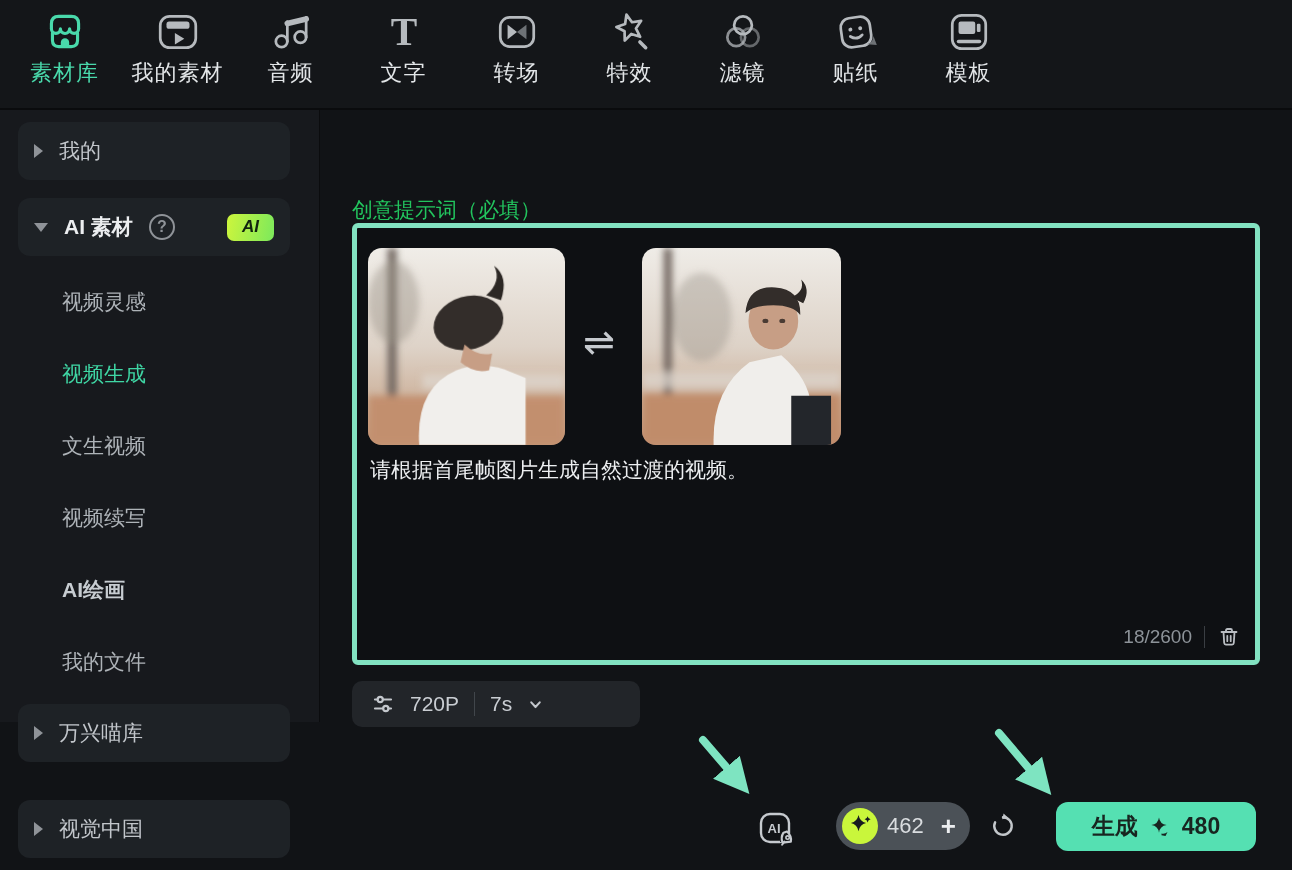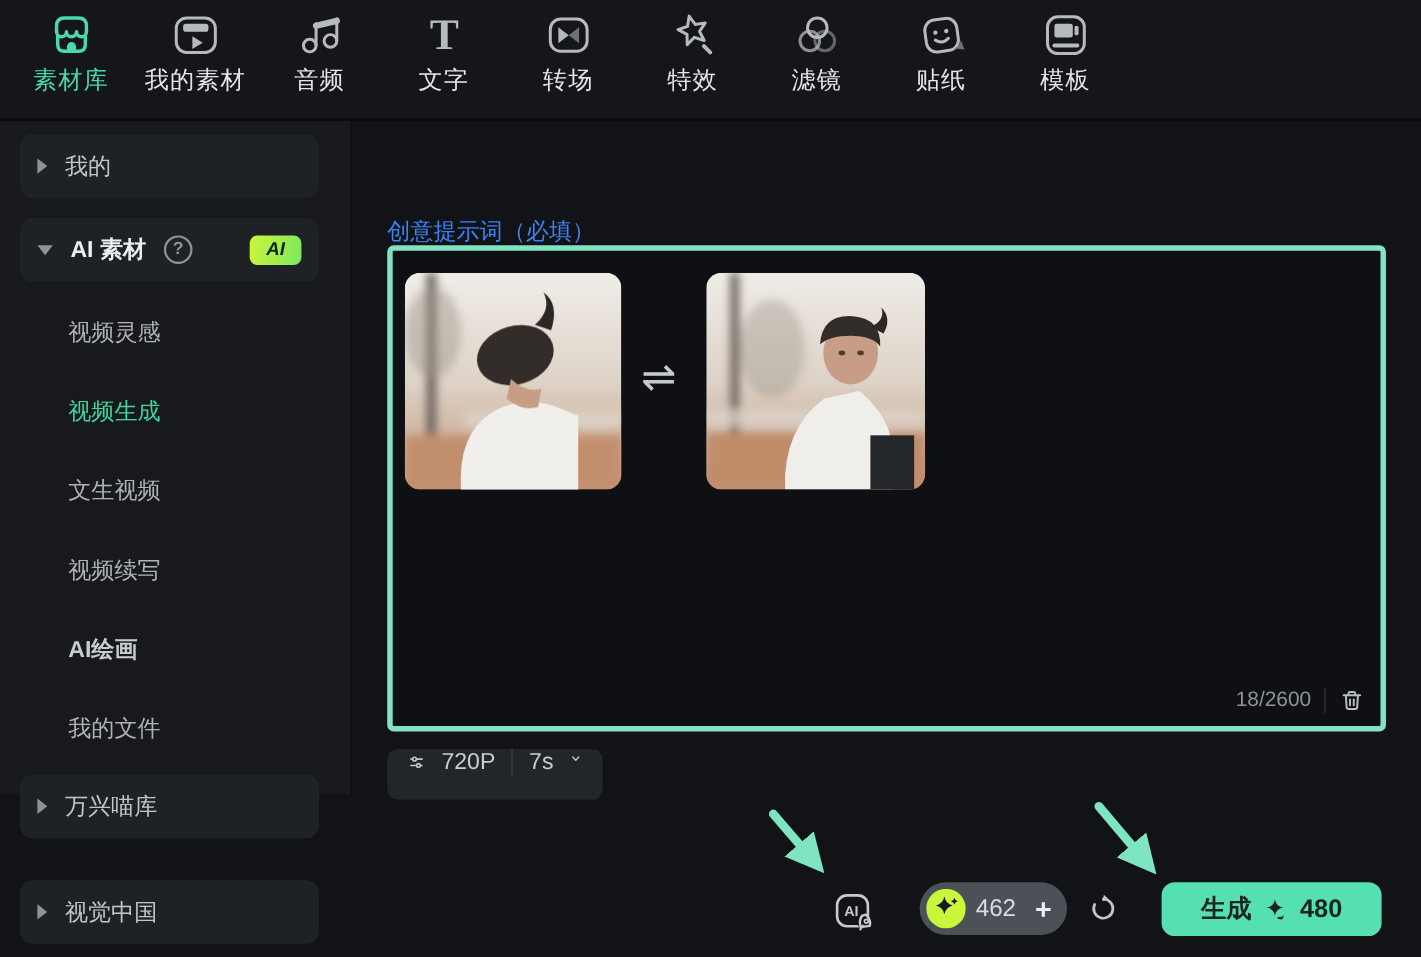--- a/index.html
+++ b/index.html
@@ -36,36 +36,36 @@
   .main { position:absolute; left:321px; top:110px; width:971px; height:760px; background:#111316; }
   .tabrow { position:absolute; left:0; top:0; width:971px; height:77px; border-bottom:1px solid #222528; }
   .tab1 { position:absolute; left:47px; top:28px; color:#9aa0a6; font-size:21px; cursor:pointer; white-space:nowrap; }
   .tab2-wrap { position:absolute; left:519px; top:4px; width:284px; height:60px; border:5px solid #7ee4c1; border-radius:10px; padding:4px; }
   .tab2 { width:100%; height:100%; background:#2b2f34; border-radius:8px; display:flex; align-items:center; justify-content:center;
           color:#f2f4f5; font-size:21px; cursor:pointer; white-space:nowrap; }
   .tab3 { position:absolute; left:837px; top:28px; width:94px; overflow:hidden; color:#9aa0a6; font-size:21px; cursor:pointer; white-space:nowrap; }
   .tab-div { position:absolute; left:931px; top:22px; width:1px; height:34px; background:#3a3e43; }
   .tab-more { position:absolute; left:938px; top:14px; font-size:32px; color:#b5b9bd; cursor:pointer; }
 
-  .prompt-label { position:absolute; left:31px; top:86px; font-size:21px; color:#3b82f6; }
+  .prompt-label { position:absolute; left:31px; top:86px; font-size:21px; color:#22c55e; }
   .prompt-box { position:absolute; left:31px; top:113px; width:908px; height:442px; border:5px solid #82e2c1; border-radius:6px; background:#0e1013; }
   .frame-img { position:absolute; top:20px; width:197px; height:197px; border-radius:14px; overflow:hidden; cursor:pointer; }
   .frame-img.first { left:11px; }
   .frame-img.last { left:285px; width:199px; }
   .frame-img svg { width:100%; height:100%; display:block; }
   .swap { position:absolute; left:226px; top:92px; font-size:38px; color:#c6cacf; cursor:pointer; }
   .prompt-text { position:absolute; left:13px; top:228px; font-size:21px; color:#edeff1; }
   .counter-row { position:absolute; right:14px; bottom:11px; display:flex; align-items:center; gap:12px; }
   .char-count { font-size:19px; color:#8d9399; }
   .vline { width:1px; height:22px; background:#3a3e43; }
   .trash { width:24px; height:24px; cursor:pointer; }
   .trash svg { width:24px; height:24px; stroke:#b9bdc2; fill:none; stroke-width:1.8; stroke-linecap:round; }
 
-  .settings-pill { position:absolute; left:31px; top:571px; width:196px; height:46px; background:#222529; border-radius:10px;
-                   display:flex; gap:15px; padding:0 19px; cursor:pointer; }
+  .settings-pill { position:absolute; left:31px; top:571px; width:288px; height:46px; background:#222529; border-radius:10px;
+                   display:flex; align-items:center; gap:15px; padding:0 19px; cursor:pointer; }
   .settings-pill svg.sliders { width:24px; height:24px; stroke:#c3c7cc; fill:none; stroke-width:2.2; stroke-linecap:round; }
   .set-txt { font-size:21px; color:#c9cdd2; }
   .set-div { width:1px; height:24px; background:#41464b; }
   .settings-pill svg.chev { width:17px; height:17px; stroke:#c3c7cc; fill:none; stroke-width:2.4; stroke-linecap:round; stroke-linejoin:round; }
 
   
   .aipen-btn { position:absolute; left:431px; top:694px; width:48px; height:48px; cursor:pointer; }
   .aipen-btn svg { width:48px; height:48px; }
   .coin-pill { position:absolute; left:515px; top:692px; width:134px; height:48px; background:#4b5157; border-radius:24px;
                display:flex; align-items:center; padding:0 14px 0 6px; cursor:pointer; }
@@ -266,20 +266,21 @@
           <path d="M72 200q-2-56 36-84l32-7q28 24 30 52v39z" fill="#f0eeeb"></path>
           <ellipse cx="132" cy="74" rx="25" ry="29" fill="#c79e85"></ellipse>
           <path d="M104 66q2-28 30-26 26 2 25 28-7-10-27-10-20 0-28 8z" fill="#332d2a"></path>
           <path d="M150 50q14-6 10-18 10 10 2 24z" fill="#2c2724"></path>
           <ellipse cx="124" cy="74" rx="3" ry="2.2" fill="#4a3b33"></ellipse>
           <ellipse cx="141" cy="74" rx="3" ry="2.2" fill="#4a3b33"></ellipse>
           <rect x="150" y="150" width="40" height="50" fill="#23262b"></rect>
         </svg>
       </div>
 
+      <div class="prompt-text">请根据首尾帧图片生成自然过渡的视频。</div>
 
       <div class="counter-row">
         <span class="char-count">18/2600</span>
         <span class="vline"></span>
         <span class="trash">
           <svg viewBox="0 0 24 24">
             <path d="M4.5 7h15"></path>
             <path d="M9 7V5.4q0-1.4 1.4-1.4h3.2Q15 4 15 5.4V7"></path>
             <path d="M6.5 7l.7 11q.1 1.6 1.7 1.6h6.2q1.6 0 1.7-1.6l.7-11"></path>
             <path d="M10.3 10.8v5.4M13.7 10.8v5.4"></path>

